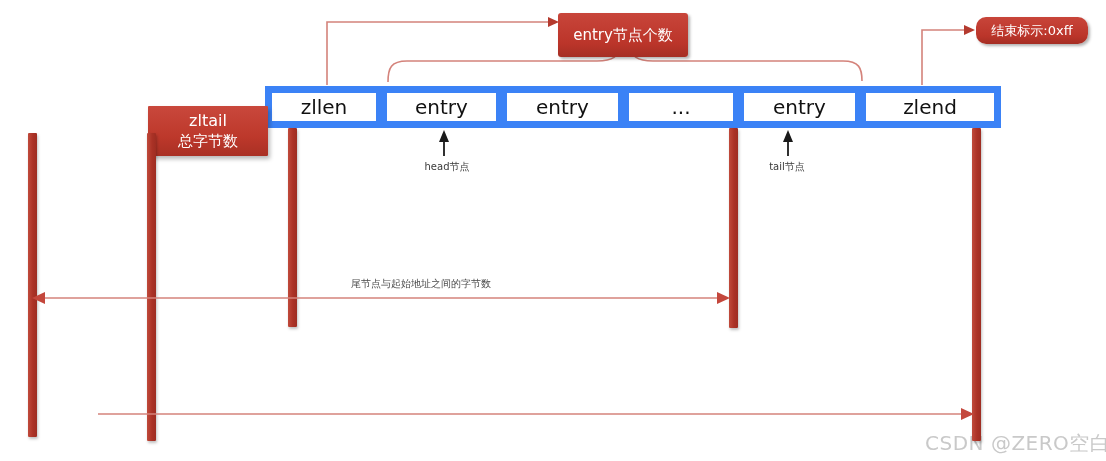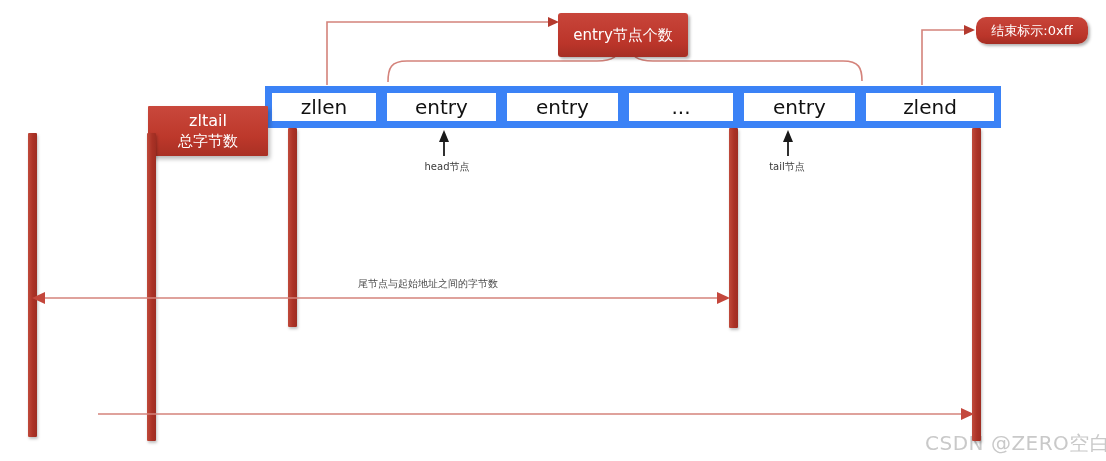--- a/index.html
+++ b/index.html
@@ -39,21 +39,21 @@
   }
   #bar-zlbytes{left:28px;top:133px;height:304px;}
   #bar-zltail{left:147px;top:133px;height:308px;}
   #bar-zllen{left:288px;top:128px;height:199px;}
   #bar-entry-tail{left:729px;top:128px;height:200px;}
   #bar-zlend{left:972px;top:128px;height:313px;}
   
   .note{position:absolute;color:#3a3a3a;font-size:10px;text-align:center;z-index:2;}
   #note-head{left:402px;top:160px;width:90px;}
   #note-tail{left:742px;top:160px;width:90px;}
-  #note-offset{left:278px;top:277px;width:300px;color:#4a4a4a;z-index:2;}
+  #note-offset{left:271px;top:277px;width:300px;color:#4a4a4a;z-index:2;}
   
   #watermark{
     position:absolute;left:925px;top:430px;font-size:20px;color:#c9c9c9;
     letter-spacing:0.5px;z-index:1;white-space:nowrap;
   }
   
   #overlay{position:absolute;left:0;top:0;z-index:4;pointer-events:none;}
 </style>
 </head>
 <body>

